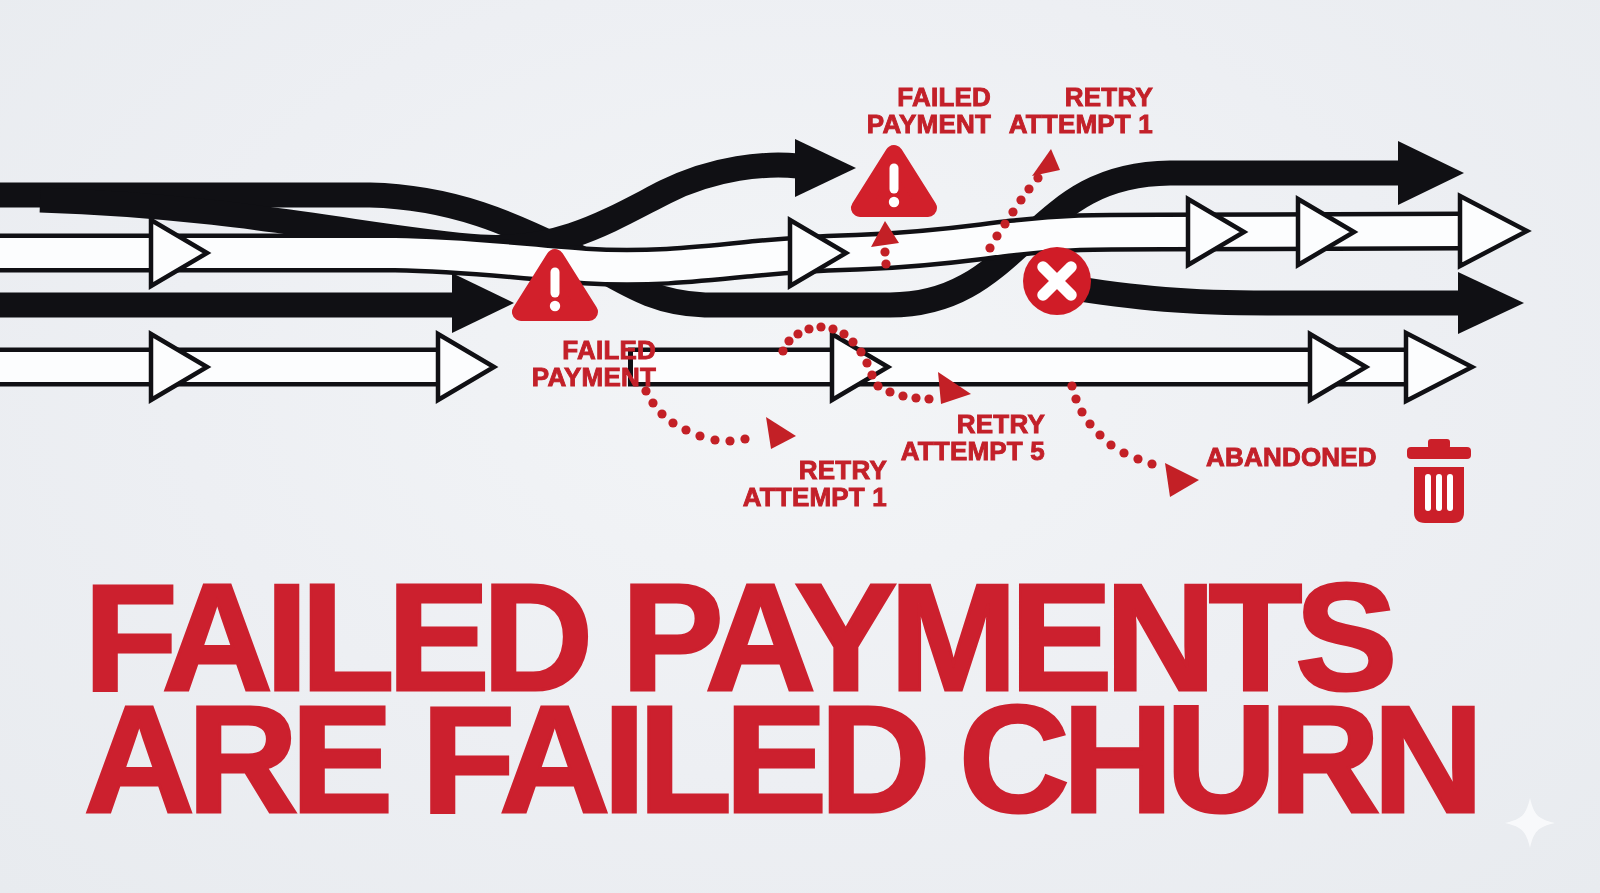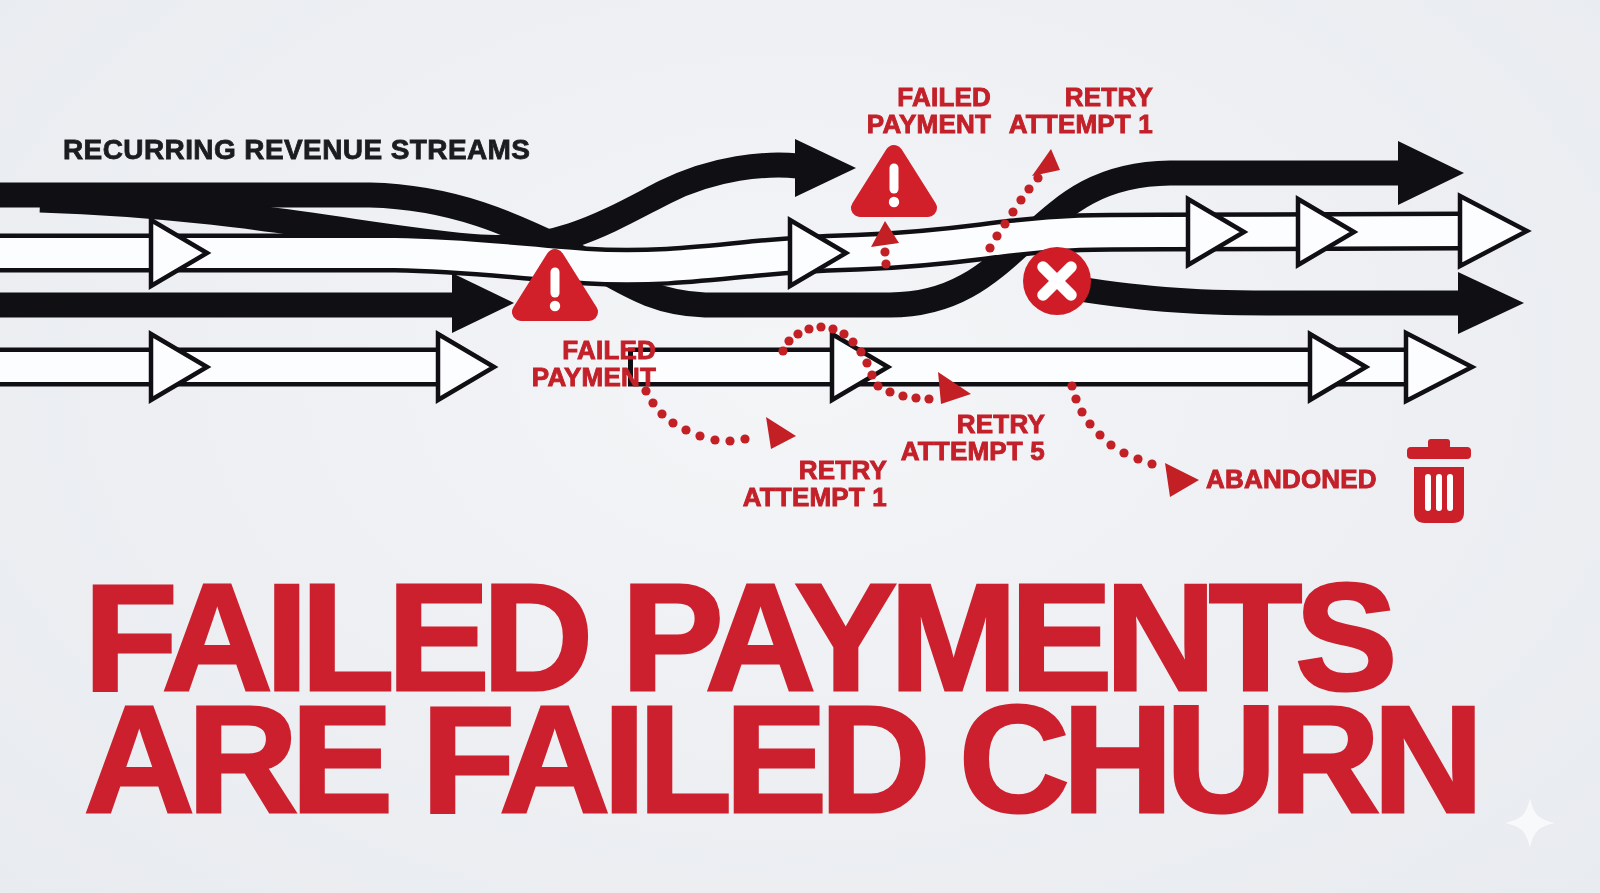--- a/index.html
+++ b/index.html
@@ -155,21 +155,20 @@
       <rect x="1407" y="447" width="64" height="12" rx="4"></rect>
       <path d="M 1414 467 L 1464 467 L 1464 512 Q 1464 523 1453 523 L 1425 523 Q 1414 523 1414 512 Z"></path>
       <rect x="1425" y="474" width="6" height="37" rx="3" fill="#ffffff"></rect>
       <rect x="1436" y="474" width="6" height="37" rx="3" fill="#ffffff"></rect>
       <rect x="1447" y="474" width="6" height="37" rx="3" fill="#ffffff"></rect>
     </g>
 
     <path fill="#f9fbfc" opacity="0.9" d="M1530 798 C1534 815 1538 819 1555 823 C1538 827 1534 831 1530 848 C1526 831 1522 827 1505 823 C1522 819 1526 815 1530 798 Z"></path>
   </svg>
 
-  <div class="title-lbl">RECURRING REVENUE STREAMS</div>
 
   <div class="lbl" style="left:791px;top:84px;width:200px">
     <span class="line">FAILED</span>
     <span class="line">PAYMENT</span>
   </div>
 
   <div class="lbl" style="left:953px;top:84px;width:200px">
     <span class="line">RETRY</span>
     <span class="line">ATTEMPT 1</span>
   </div>
@@ -183,20 +182,20 @@
     <span class="line">RETRY</span>
     <span class="line">ATTEMPT 1</span>
   </div>
 
   <div class="lbl" style="left:845px;top:411px;width:200px">
     <span class="line">RETRY</span>
     <span class="line">ATTEMPT 5</span>
   </div>
 
 
-  <div class="lbl lbl-left" style="left:1206px;top:466px;width:230px">
+  <div class="lbl lbl-left" style="left:1206px;top:444px;width:230px">
     <span class="line">ABANDONED</span>
   </div>
 
   <div class="headline-line headline-line-1">FAILED PAYMENTS</div>
   <div class="headline-line headline-line-2">ARE FAILED CHURN</div>
 
 </div>
 
 </body></html>

